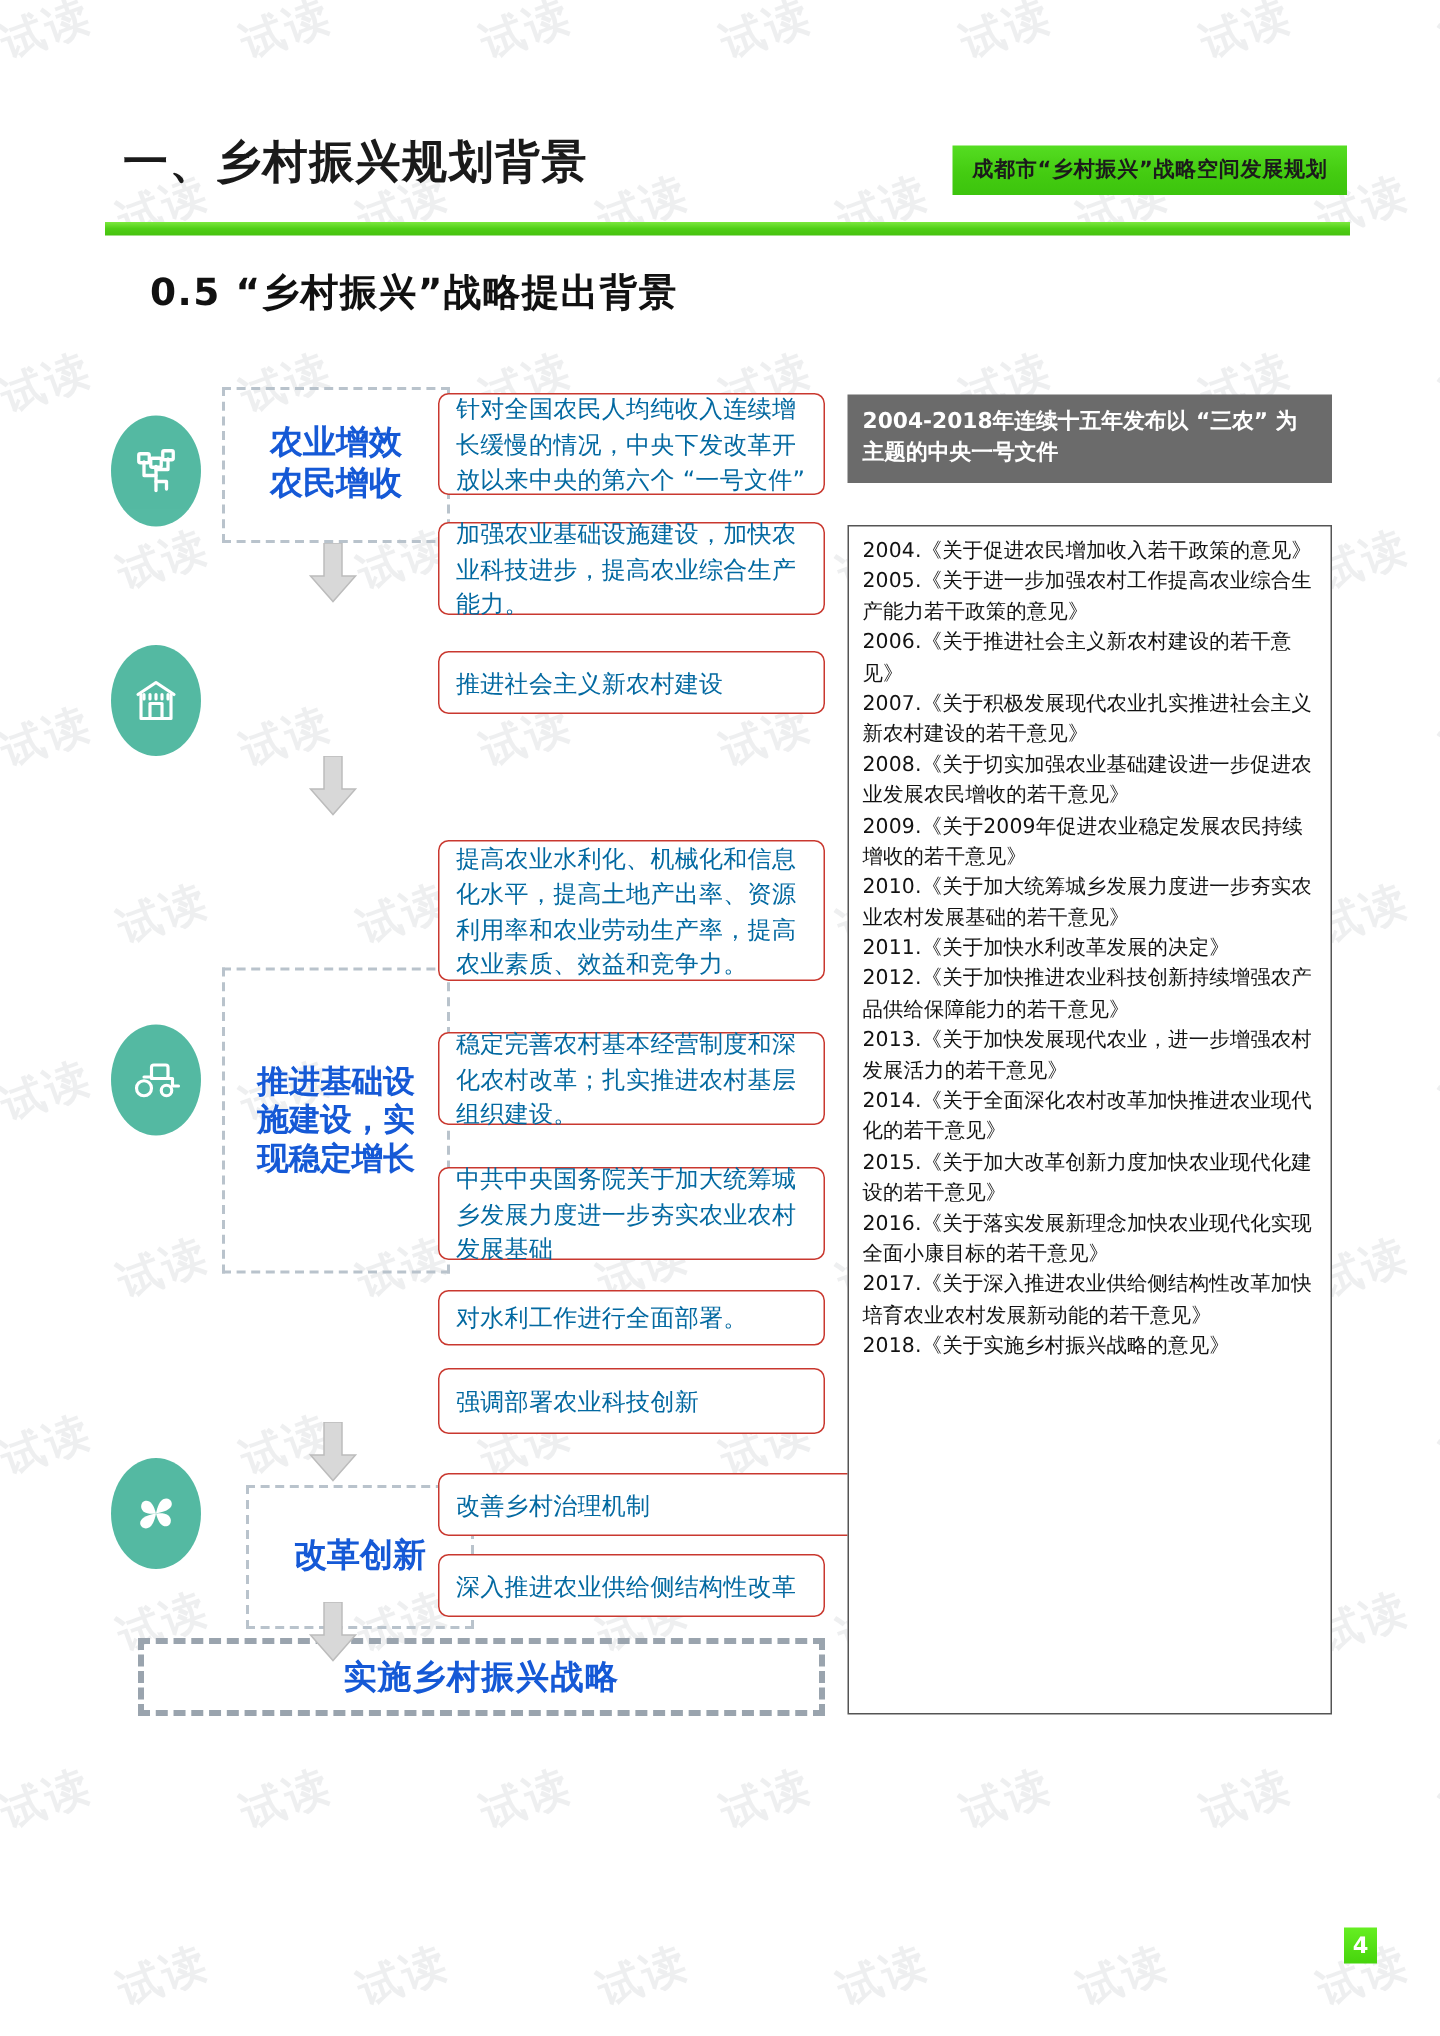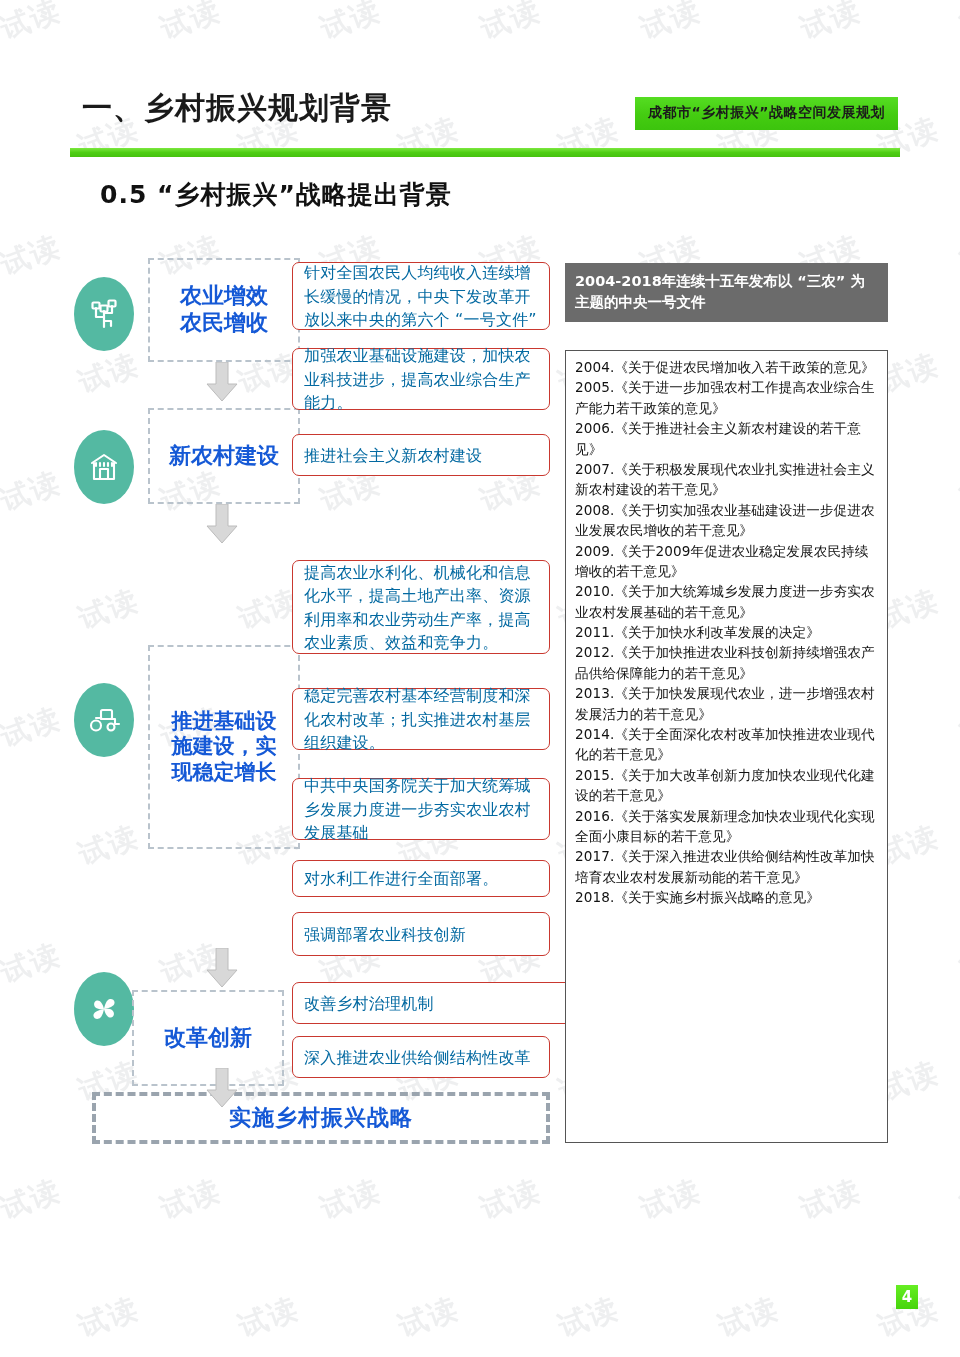--- a/index.html
+++ b/index.html
@@ -277,23 +277,20 @@
   </div>
 
   <div class="ico" style="left:74px;top:430px;">
     <svg width="32" height="32" viewBox="0 0 32 32" fill="none" stroke="#ffffff" stroke-width="2.1" stroke-linecap="round" stroke-linejoin="round">
       <path d="M4 12 L16 4 L28 12"></path>
       <path d="M6 12 L6 28 L26 28 L26 12"></path>
       <path d="M12 28 L12 18 L20 18 L20 28"></path>
       <path d="M8 12 L8 15 M12 12 L12 15 M16 12 L16 15 M20 12 L20 15 M24 12 L24 15"></path>
     </svg>
   </div>
-  <div class="stage" style="left:148px;top:408px;width:148px;height:92px;">
-    <div class="stage-label">新农村建设</div>
-  </div>
   <div class="arrow" style="left:205px;top:504px;">
     <svg width="34" height="40" viewBox="0 0 34 40">
       <polygon points="11,0 23,0 23,22 32,22 17,39 2,22 11,22" fill="#d8d8d8" stroke="#bcbcbc" stroke-width="1"></polygon>
     </svg>
   </div>
 
   <div class="ico" style="left:74px;top:683px;">
     <svg width="34" height="30" viewBox="0 0 34 30" fill="none" stroke="#ffffff" stroke-width="2.1" stroke-linecap="round" stroke-linejoin="round">
       <rect x="14" y="5" width="11" height="9" rx="1.5"></rect>
       <path d="M14 14 L28 14 L28 19 L32 19"></path>
@@ -312,21 +309,21 @@
   </div>
 
   <div class="ico" style="left:74px;top:972px;">
     <svg width="32" height="32" viewBox="0 0 32 32" fill="#ffffff">
       <path d="M16 16 C16 16 10 17 7.5 14.5 C5 12 6 8 9 7.5 C12 7 14.5 10 16 16 Z"></path>
       <path d="M16 16 C16 16 17 10 19.5 7.5 C22 5 26 6 26.5 9 C27 12 24 14.5 16 16 Z"></path>
       <path d="M16 16 C16 16 22 15 24.5 17.5 C27 20 26 24 23 24.5 C20 25 17.5 22 16 16 Z"></path>
       <path d="M16 16 C16 16 15 22 12.5 24.5 C10 27 6 26 5.5 23 C5 20 8 17.5 16 16 Z"></path>
     </svg>
   </div>
-  <div class="stage" style="left:132px;top:990px;width:148px;height:92px;">
+  <div class="stage" style="left:164px;top:990px;width:148px;height:92px;">
     <div class="stage-label">改革创新</div>
   </div>
   <div class="arrow" style="left:205px;top:1068px;">
     <svg width="34" height="40" viewBox="0 0 34 40">
       <polygon points="11,0 23,0 23,22 32,22 17,39 2,22 11,22" fill="#d8d8d8" stroke="#bcbcbc" stroke-width="1"></polygon>
     </svg>
   </div>
 
   <div class="rbox" style="left:292px;top:262px;width:258px;height:68px;">
     <span>针对全国农民人均纯收入连续增长缓慢的情况，中央下发改革开放以来中央的第六个 “一号文件”</span>

